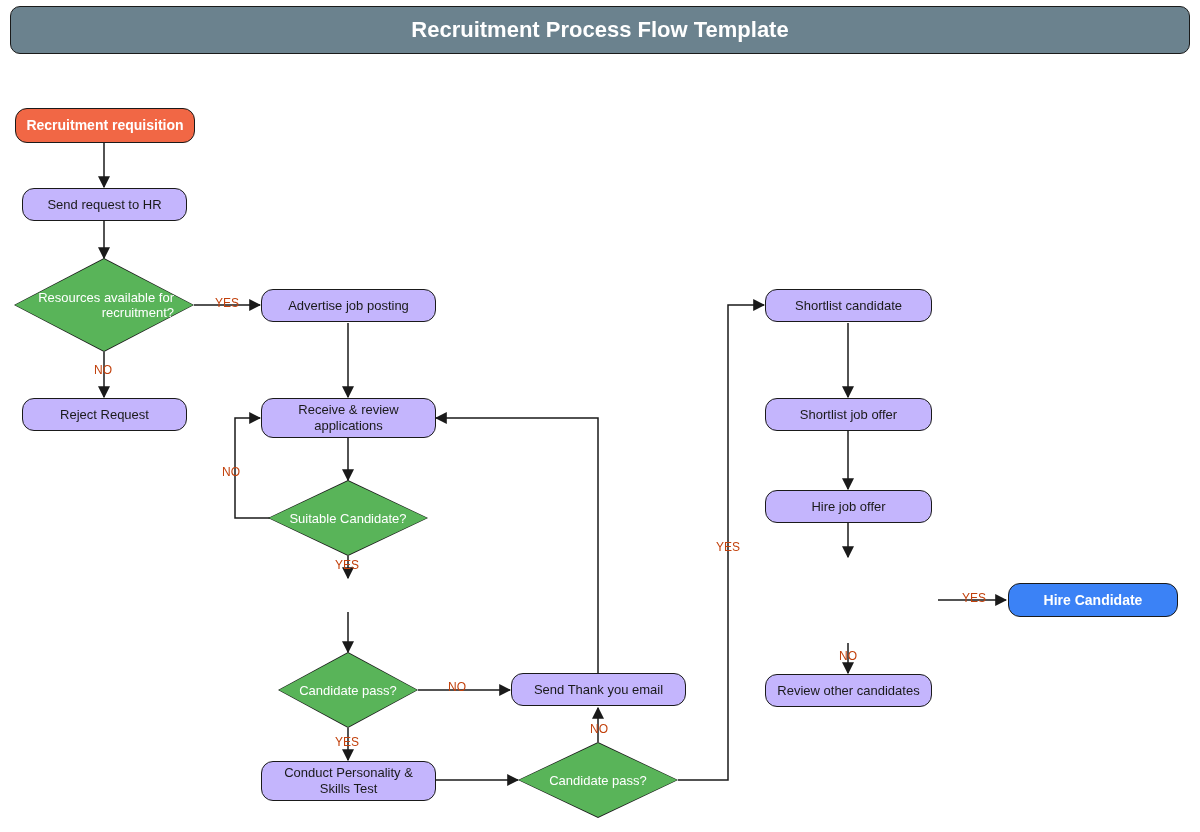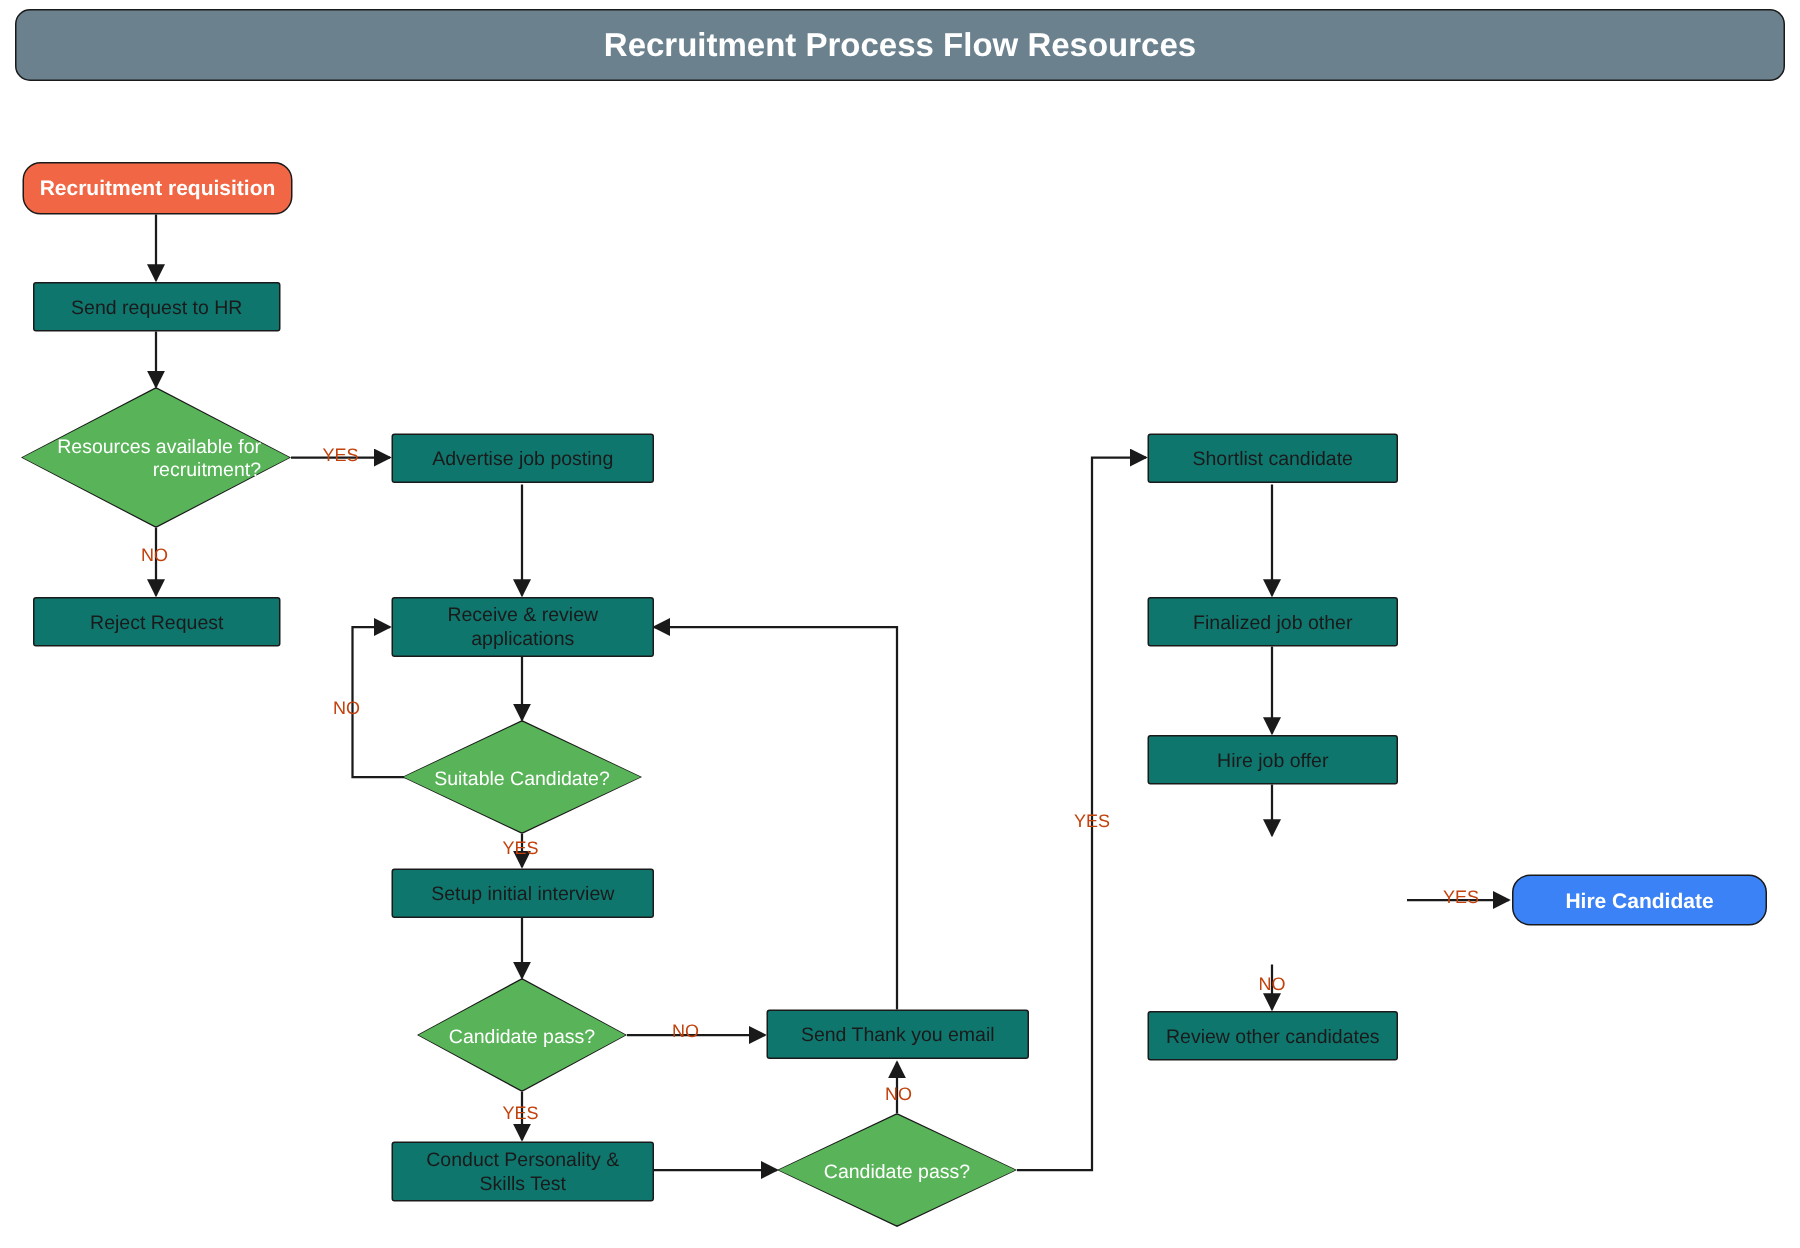--- a/index.html
+++ b/index.html
@@ -40,21 +40,21 @@
     color: #1a1a1a;
   }
   .terminator {
     border-radius: 12px;
     color: #fff;
     font-weight: 600;
     font-size: 14px;
   }
   .terminator.start { background: #f16745; }
   .terminator.end   { background: #3b82f6; }
-  .process { background: #0f766e; border-radius: 2px; }
+  .process { background: #c4b5fd; border-radius: 12px; }
   .decision {
     position: absolute;
     display: flex; align-items: center; justify-content: center;
     text-align: right; font-size: 13px; font-weight: 500;
     color: #fff;
   }
   .decision .diamond-border {
     position: absolute; inset: 0;
     clip-path: polygon(50% 0%, 100% 50%, 50% 100%, 0% 50%);
     background: #1a1a1a;
@@ -75,21 +75,21 @@
     background: transparent;
   }
   svg.connectors {
     position: absolute; left:0; top:0; width:1200px; height:832px;
     pointer-events: none;
   }
 </style>
 </head>
 <body>
 
-<div class="title-bar">Recruitment Process Flow Resources</div>
+<div class="title-bar">Recruitment Process Flow Template</div>
 
 <div class="canvas">
 
   <svg class="connectors">
     <defs>
       <marker id="ah" viewBox="0 0 10 10" refX="9" refY="5" markerWidth="8" markerHeight="8" orient="auto-start-reverse">
         <path d="M0,0 L10,5 L0,10 z" fill="#1a1a1a"></path>
       </marker>
     </defs>
     <g stroke="#1a1a1a" stroke-width="1.5" fill="none">
@@ -151,41 +151,40 @@
   <div class="node process" style="left:261px; top:289px; width:175px; height:33px;">Advertise job posting</div>
 
   <div class="node process" style="left:261px; top:398px; width:175px; height:40px;">Receive &amp; review applications</div>
 
   <div class="decision" style="left:268px; top:480px; width:160px; height:76px;">
     <div class="diamond-border"></div>
       <div class="diamond-fill"></div>
     <span class="label">Suitable Candidate?</span>
   </div>
 
-  <div class="node process" style="left:261px; top:579px; width:175px; height:33px;">Setup initial interview</div>
 
   <div class="decision" style="left:278px; top:652px; width:140px; height:76px;">
     <div class="diamond-border"></div>
       <div class="diamond-fill"></div>
     <span class="label">Candidate pass?</span>
   </div>
 
   <div class="node process" style="left:261px; top:761px; width:175px; height:40px;">Conduct Personality &amp; Skills Test</div>
 
   <div class="node process" style="left:511px; top:673px; width:175px; height:33px;">Send Thank you email</div>
 
   <div class="decision" style="left:518px; top:742px; width:160px; height:76px;">
     <div class="diamond-border"></div>
       <div class="diamond-fill"></div>
     <span class="label">Candidate pass?</span>
   </div>
 
   <div class="node process" style="left:765px; top:289px; width:167px; height:33px;">Shortlist candidate</div>
 
-  <div class="node process" style="left:765px; top:398px; width:167px; height:33px;">Finalized job other</div>
+  <div class="node process" style="left:765px; top:398px; width:167px; height:33px;">Shortlist job offer</div>
 
   <div class="node process" style="left:765px; top:490px; width:167px; height:33px;">Hire job offer</div>
 
 
   <div class="node terminator end" style="left:1008px; top:583px; width:170px; height:34px;">Hire Candidate</div>
 
   <div class="node process" style="left:765px; top:674px; width:167px; height:33px;">Review other candidates</div>
 
   <div class="edge-label" style="left:215px; top:296px;">YES</div>
   <div class="edge-label" style="left:94px; top:363px;">NO</div>

